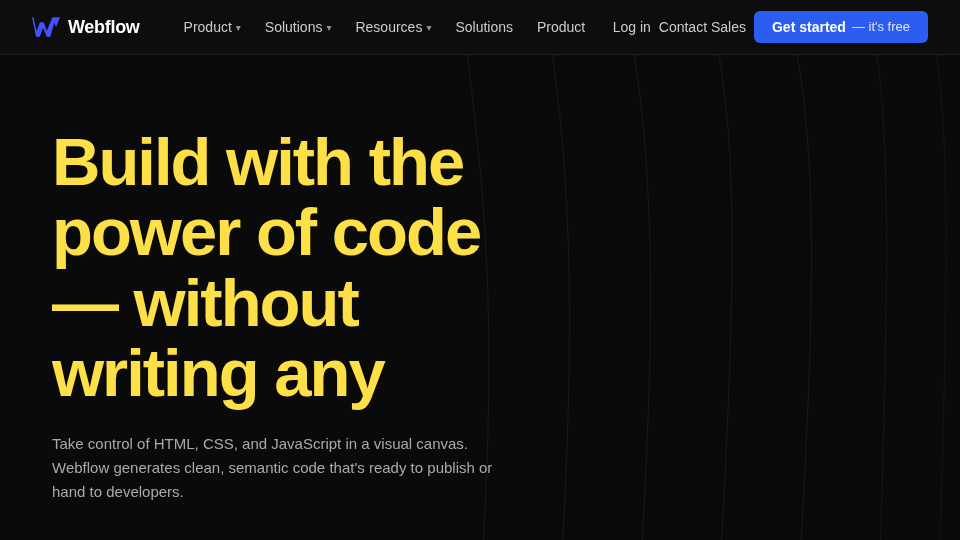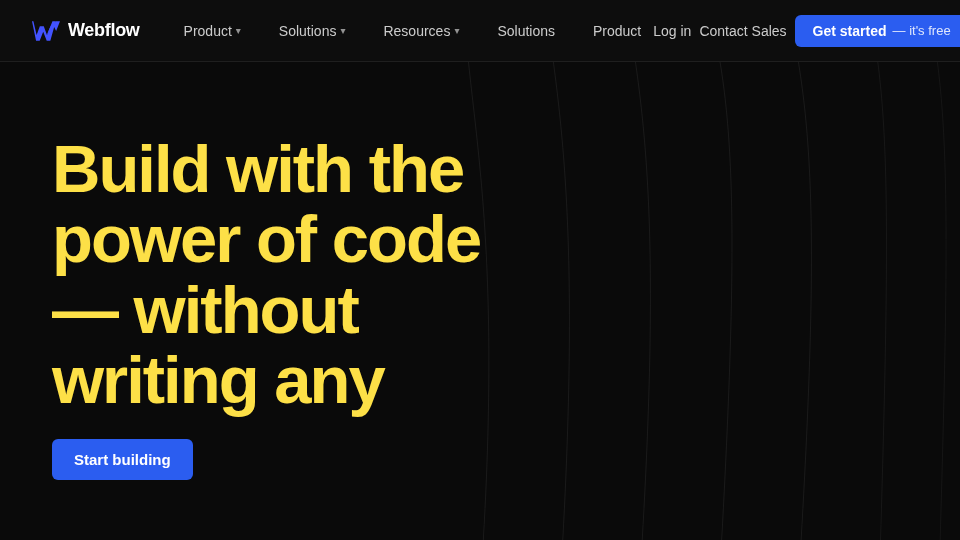--- a/index.html
+++ b/index.html
@@ -34,21 +34,21 @@
       height: 100%;
     }
 
     
     .navbar {
       position: relative;
       z-index: 10;
       display: flex;
       align-items: center;
       padding: 0 32px;
-      height: 62px;
+      height: 55px;
       background-color: #0d0d0d;
       border-bottom: 1px solid rgba(255,255,255,0.08);
     }
 
     .navbar-logo {
       display: flex;
       align-items: center;
       gap: 8px;
       margin-right: 32px;
       text-decoration: none;
@@ -63,21 +63,21 @@
     .logo-text {
       font-size: 18px;
       font-weight: 700;
       color: #ffffff;
       letter-spacing: -0.3px;
     }
 
     .navbar-nav {
       display: flex;
       align-items: center;
-      gap: 14px;
+      gap: 0;
       flex: 1;
     }
 
     .nav-item {
       display: flex;
       align-items: center;
       gap: 4px;
       padding: 6px 12px;
       font-size: 14px;
       font-weight: 500;
@@ -223,14 +223,15 @@
     <span class="nav-link">Contact Sales</span>
     <button class="btn-get-started">
       <span>Get started</span>
       <span class="free-badge">— it's free</span>
     </button>
   </div>
 </nav>
 
 <section class="hero">
   <h1 class="hero-title">Build with the power of code — without writing any</h1>
+  <p class="hero-subtitle">Take control of HTML, CSS, and JavaScript in a visual canvas. Webflow generates clean, semantic code that's ready to publish or hand to developers.</p>
   <button class="btn-start-building">Start building</button>
 </section>
 
 </body></html>

